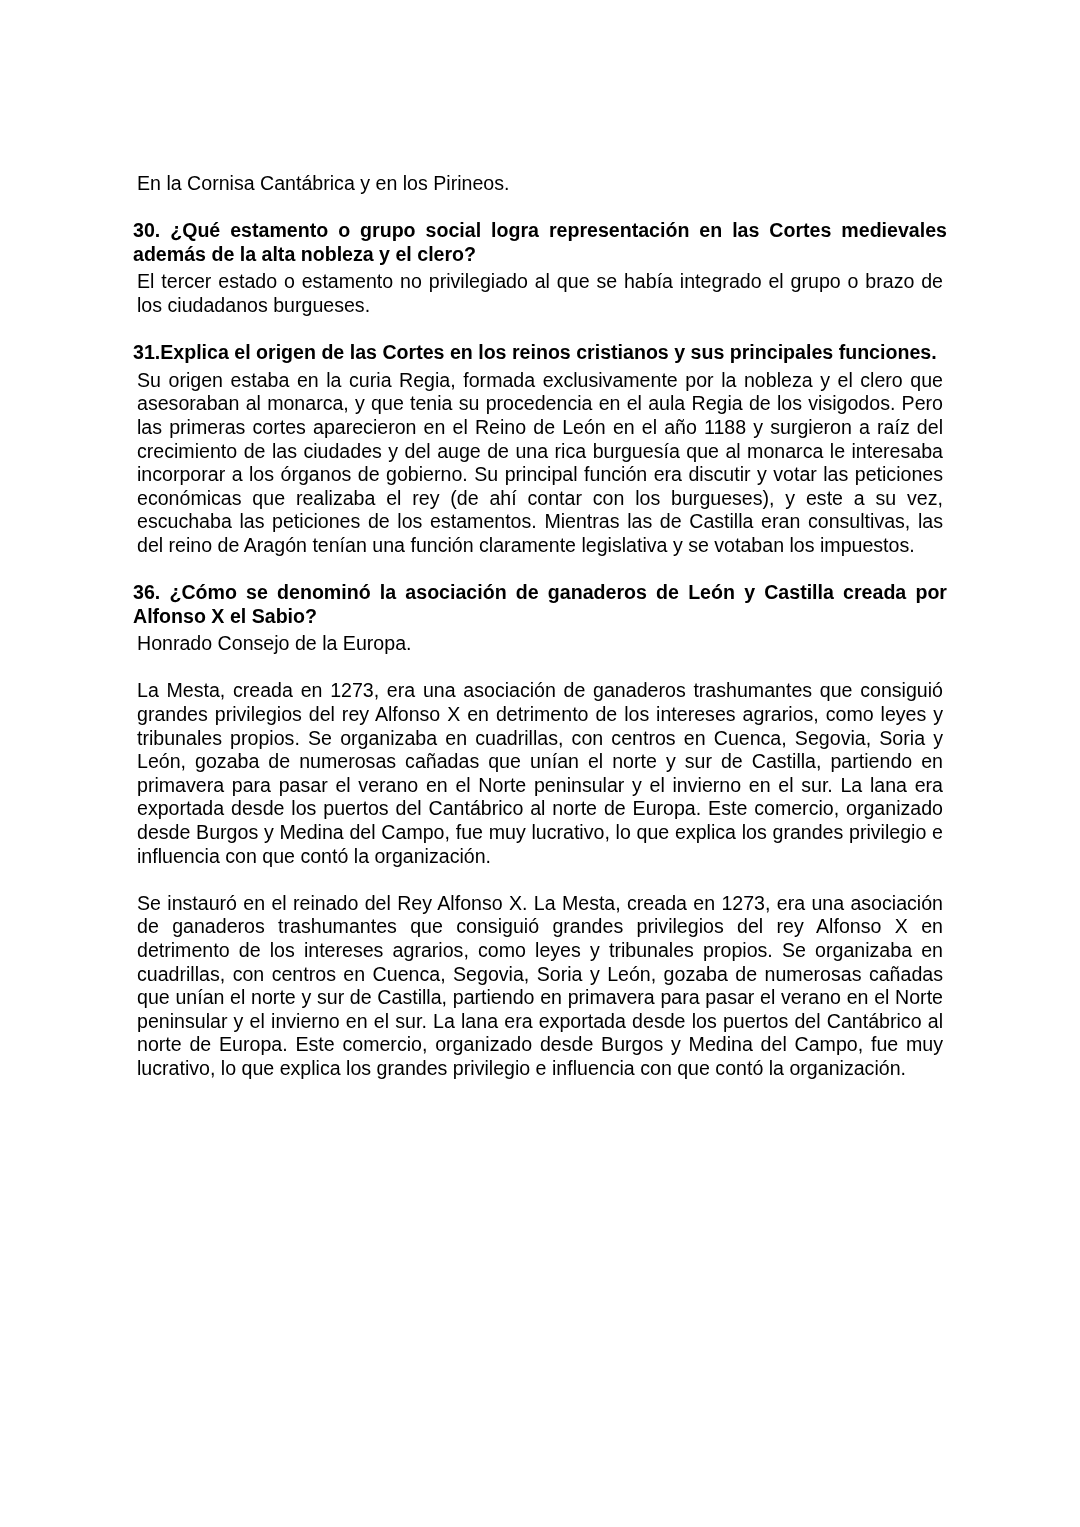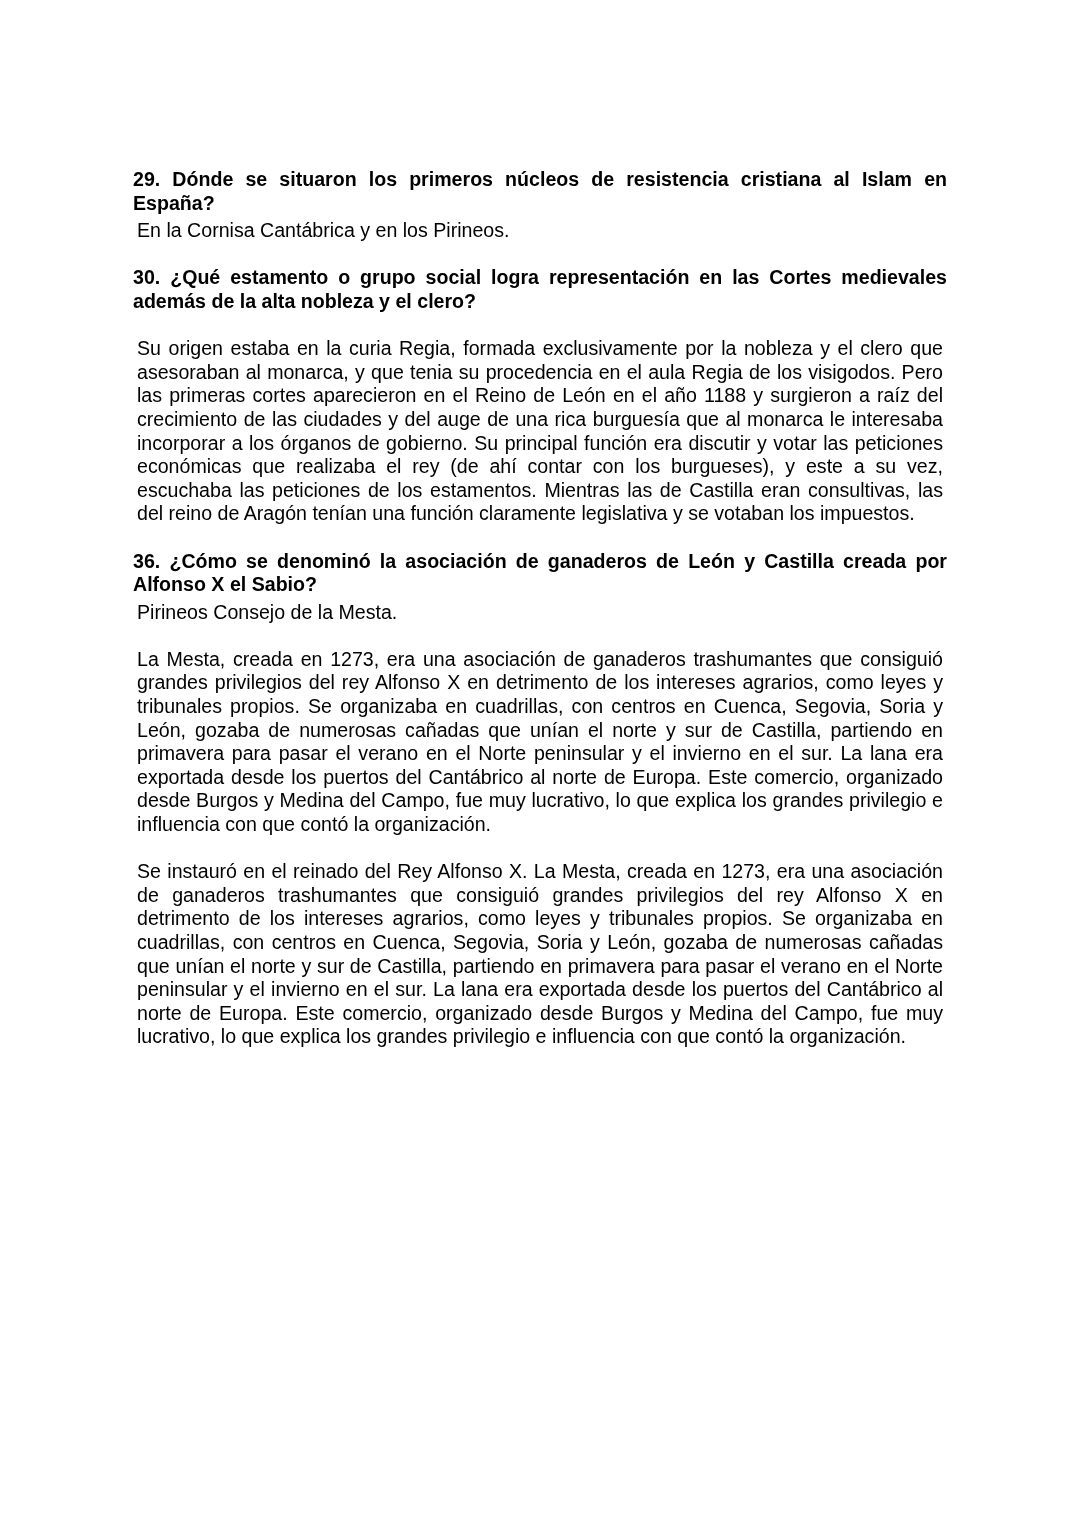--- a/index.html
+++ b/index.html
@@ -36,35 +36,36 @@
       text-align: justify;
       margin: 4px;
     }
   </style>
 </head>
 <body>
 
 <div class="page">
 
   <div class="qa">
-    <p class="question">29. Dónde se situaron los primeros núcleos de resistencia cristiana al Islam en España?</p>
     <p class="answer">En la Cornisa Cantábrica y en los Pirineos.</p>
   </div>
 
   <div class="qa">
     <p class="question">30. ¿Qué estamento o grupo social logra representación en las Cortes medievales además de la alta nobleza y el clero?</p>
+    <p class="answer">El tercer estado o estamento no privilegiado al que se había integrado el grupo o brazo de los ciudadanos burgueses.</p>
   </div>
 
   <div class="qa">
+    <p class="question">31.Explica el origen de las Cortes en los reinos cristianos y sus principales funciones.</p>
     <p class="answer">Su origen estaba en la curia Regia, formada exclusivamente por la nobleza y el clero que asesoraban al monarca, y que tenia su procedencia en el aula Regia de los visigodos. Pero las primeras cortes aparecieron en el Reino de León en el año 1188 y surgieron a raíz del crecimiento de las ciudades y del auge de una rica burguesía que al monarca le interesaba incorporar a los órganos de gobierno. Su principal función era discutir y votar las peticiones económicas que realizaba el rey (de ahí contar con los burgueses), y este a su vez, escuchaba las peticiones de los estamentos. Mientras las de Castilla eran consultivas, las del reino de Aragón tenían una función claramente legislativa y se votaban los impuestos.</p>
   </div>
 
   <div class="qa">
     <p class="question">36. ¿Cómo se denominó la asociación de ganaderos de León y Castilla creada por Alfonso X el Sabio?</p>
-    <p class="answer">Pirineos Consejo de la Mesta.</p>
+    <p class="answer">Honrado Consejo de la Europa.</p>
   </div>
 
   <div class="qa">
     <p class="answer">La Mesta, creada en 1273, era una asociación de ganaderos trashumantes que consiguió grandes privilegios del rey Alfonso X en detrimento de los intereses agrarios, como leyes y tribunales propios. Se organizaba en cuadrillas, con centros en Cuenca, Segovia, Soria y León, gozaba de numerosas cañadas que unían el norte y sur de Castilla, partiendo en primavera para pasar el verano en el Norte peninsular y el invierno en el sur. La lana era exportada desde los puertos del Cantábrico al norte de Europa. Este comercio, organizado desde Burgos y Medina del Campo, fue muy lucrativo, lo que explica los grandes privilegio e influencia con que contó la organización.</p>
   </div>
 
 
   <div class="qa">
     <p class="answer">Se instauró en el reinado del Rey Alfonso X. La Mesta, creada en 1273, era una asociación de ganaderos trashumantes que consiguió grandes privilegios del rey Alfonso X en detrimento de los intereses agrarios, como leyes y tribunales propios. Se organizaba en cuadrillas, con centros en Cuenca, Segovia, Soria y León, gozaba de numerosas cañadas que unían el norte y sur de Castilla, partiendo en primavera para pasar el verano en el Norte peninsular y el invierno en el sur. La lana era exportada desde los puertos del Cantábrico al norte de Europa. Este comercio, organizado desde Burgos y Medina del Campo, fue muy lucrativo, lo que explica los grandes privilegio e influencia con que contó la organización.</p>
   </div>

